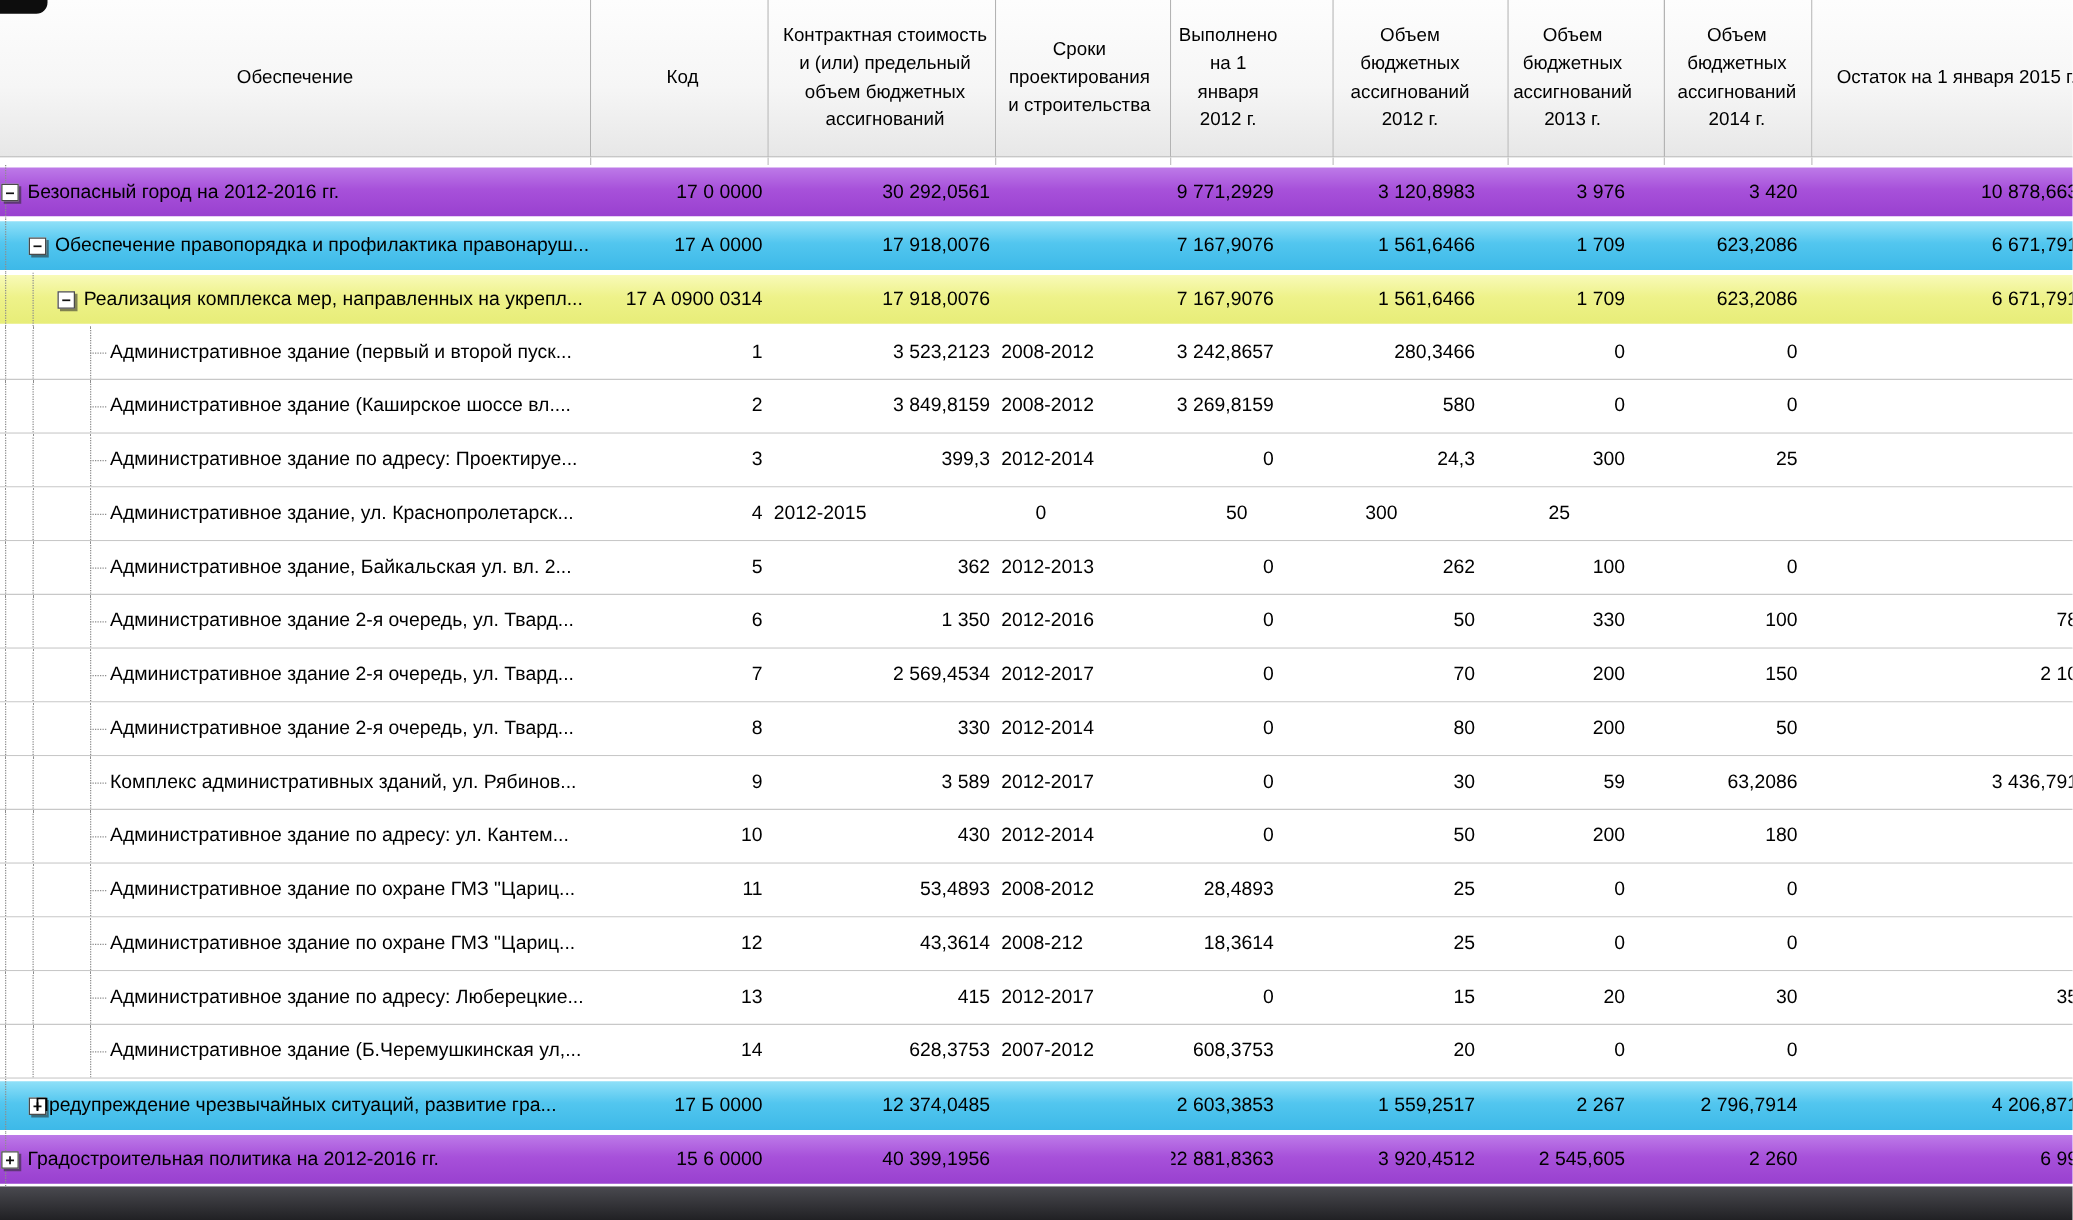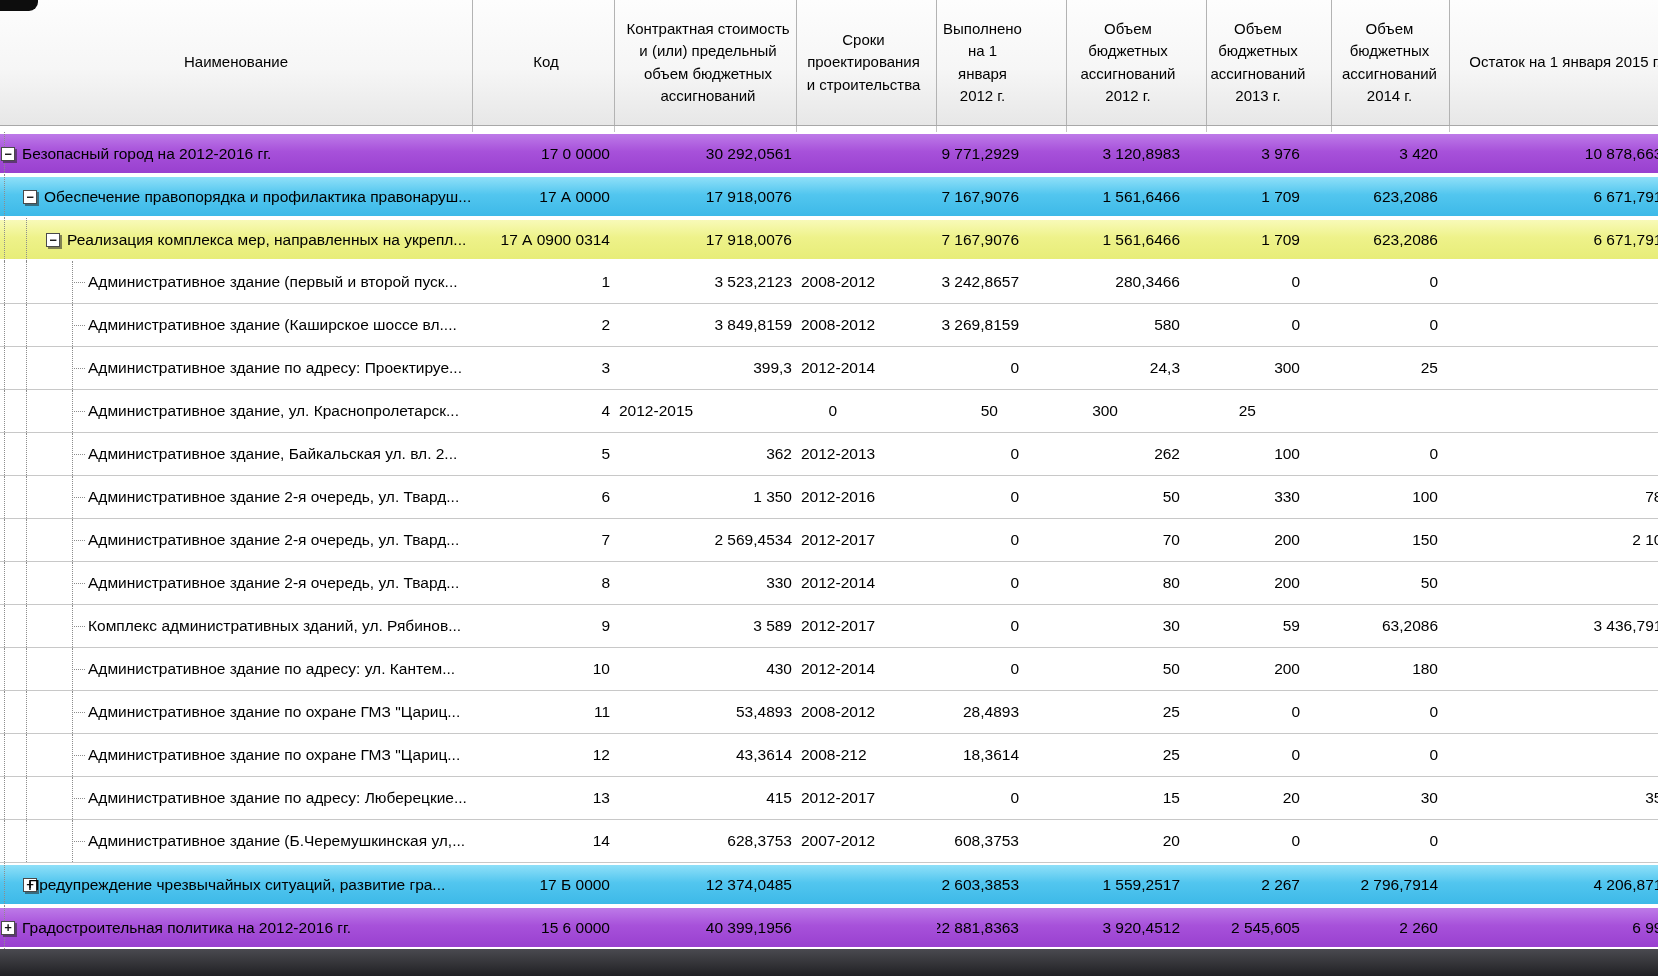--- a/index.html
+++ b/index.html
@@ -71,21 +71,21 @@
   }
 </style>
 </head>
 <body>
 
 <div class="artifact"></div>
 
 <div class="grid">
 
   <div class="grid-head">
-    <div class="hcell c-name">Наименование</div>
+    <div class="hcell c-name">Обеспечение</div>
     <div class="hcell c-code">Код</div>
     <div class="hcell c-contract">Контрактная стоимость и (или) предельный объем бюджетных ассигнований</div>
     <div class="hcell c-period">Сроки проектирования и строительства</div>
     <div class="hcell c-done">Выполнено на 1 января 2012 г.</div>
     <div class="hcell c-b12">Объем бюджетных ассигнований 2012 г.</div>
     <div class="hcell c-b13">Объем бюджетных ассигнований 2013 г.</div>
     <div class="hcell c-b14">Объем бюджетных ассигнований 2014 г.</div>
     <div class="hcell c-rem">Остаток на 1 января 2015 г.</div>
   </div>
 

